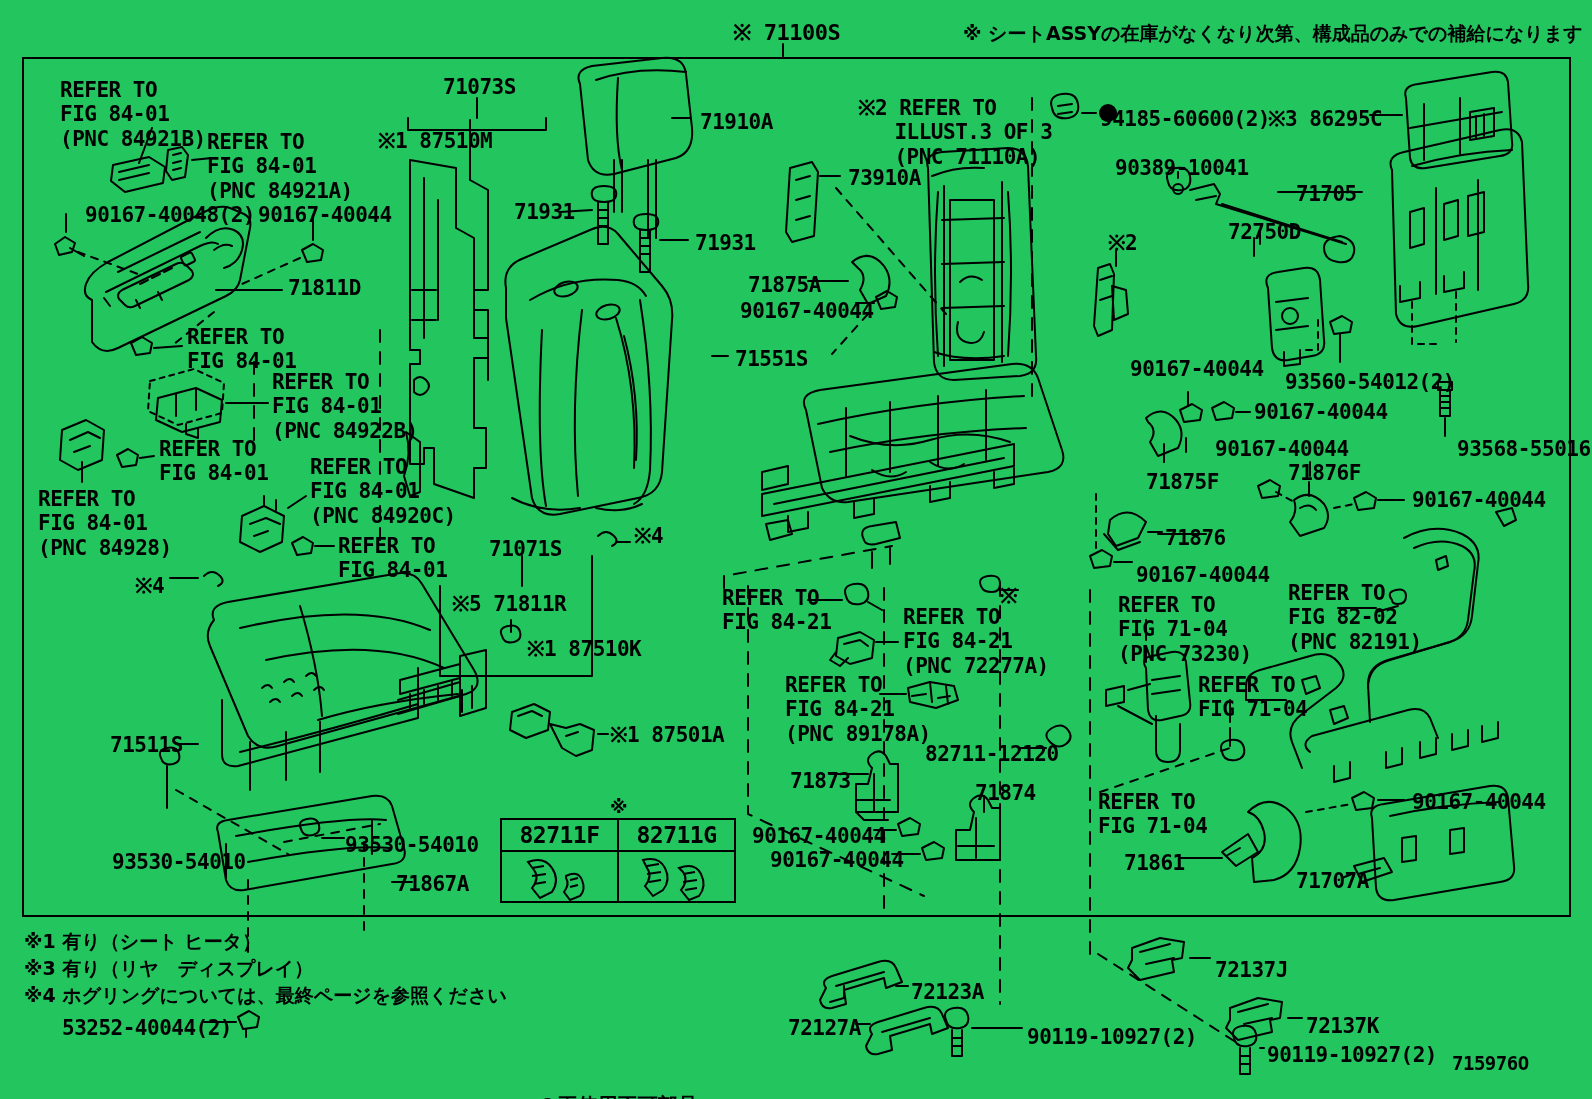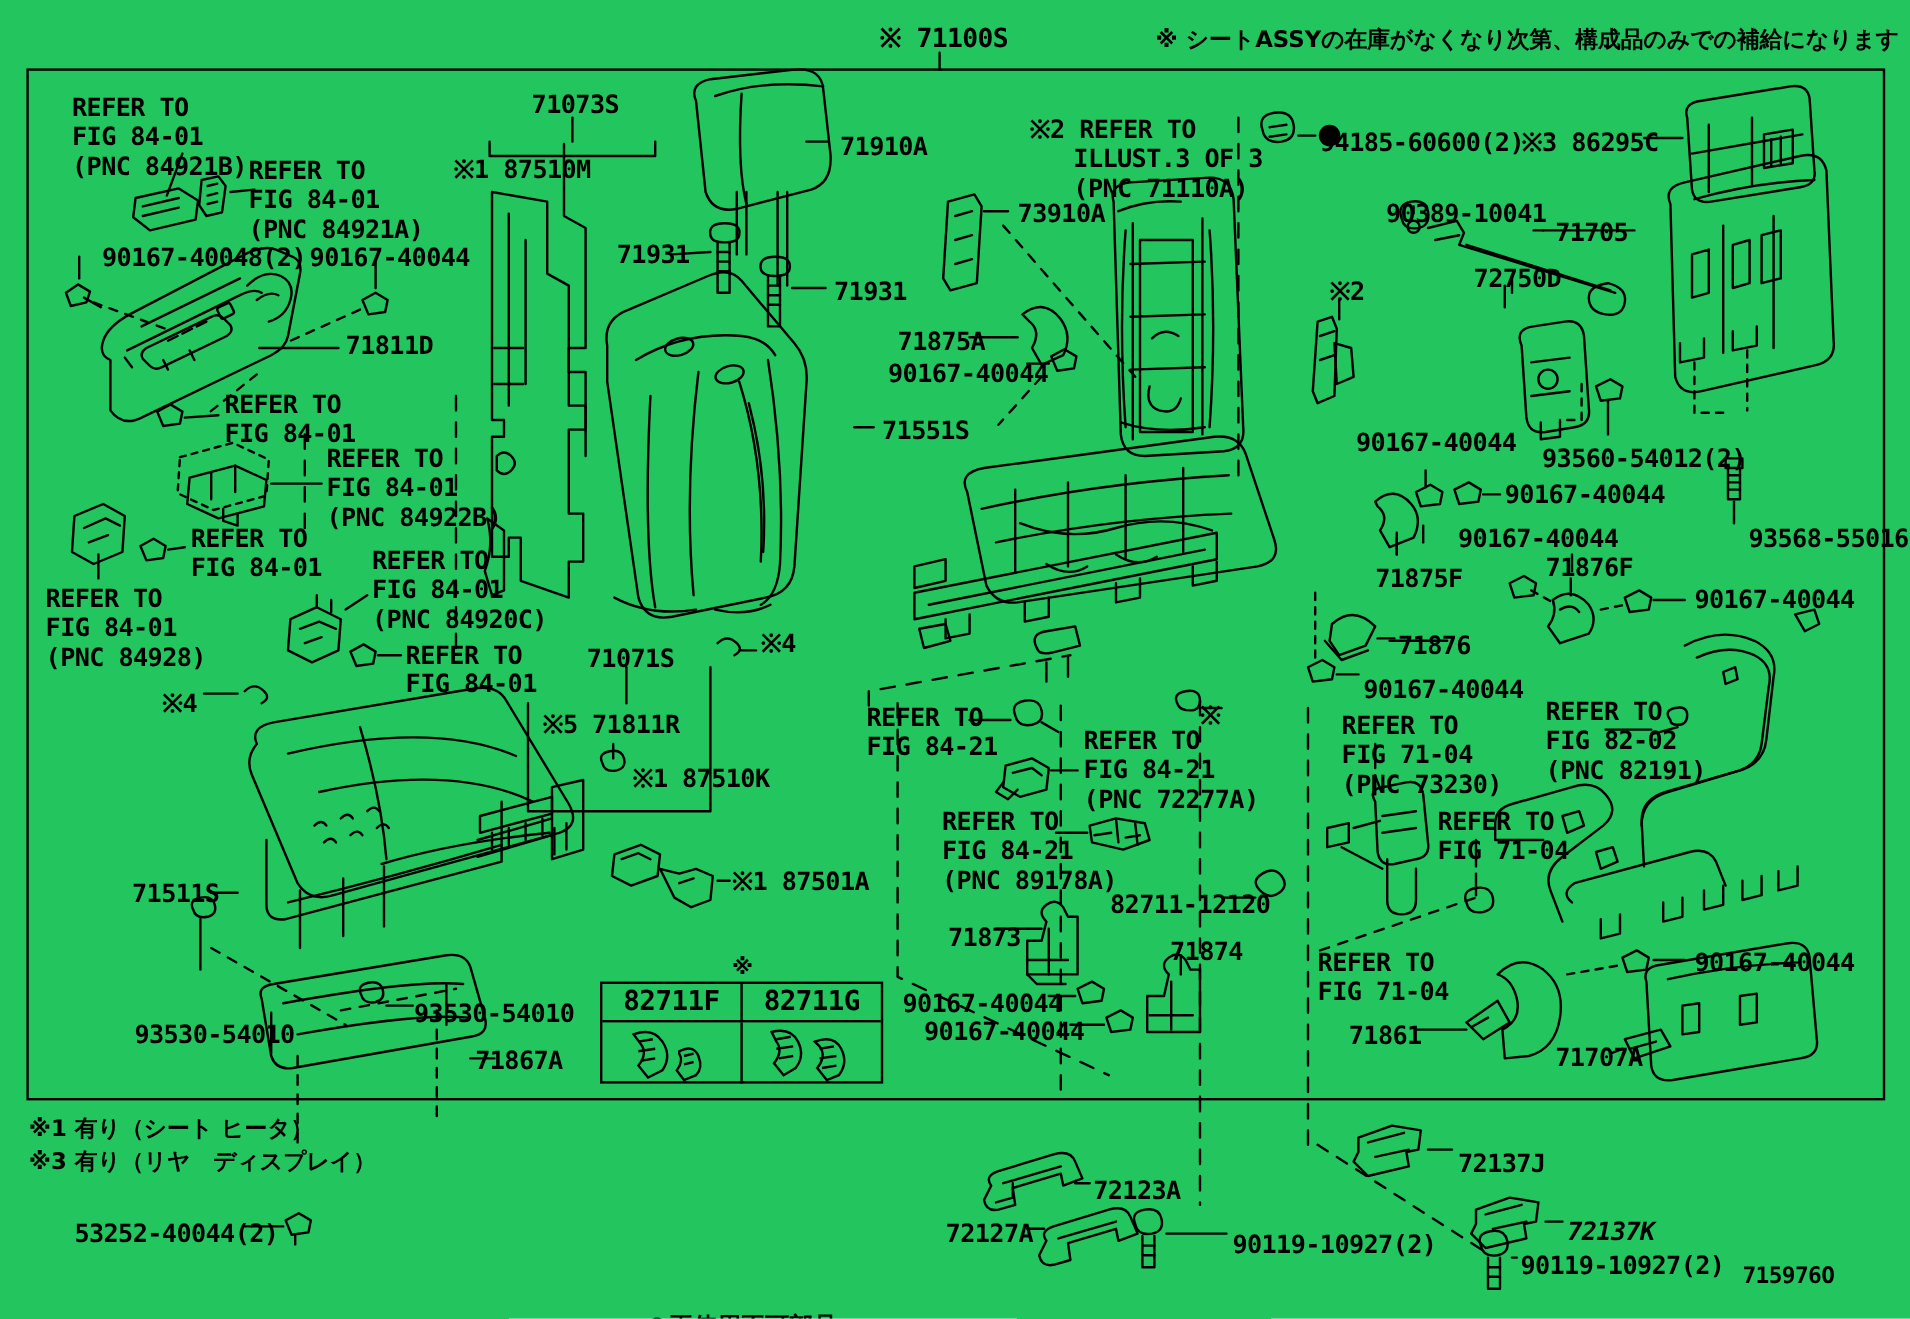--- a/index.html
+++ b/index.html
@@ -629,21 +629,21 @@
       <div class="lbl" style="left: 396px; top: 872px;">71867A</div>
       <div class="lbl" style="left: 62px; top: 1016px;">53252-40044(2)</div>
       <div class="lbl" style="left: 858px; top: 96px;">※2 REFER TO
    ILLUST.3 OF 3
    (PNC 71110A)</div>
       <div class="lbl" style="left: 848px; top: 166px;">73910A</div>
       <div class="lbl" style="left: 748px; top: 273px;">71875A</div>
       <div class="lbl" style="left: 740px; top: 299px;">90167-40044</div>
       <div class="lbl" style="left: 1100px; top: 107px;">94185-60600(2)</div>
       <div class="lbl" style="left: 1268px; top: 107px;">※3 86295C</div>
-      <div class="lbl" style="left: 1115px; top: 166px; margin-left: 40px;">90389-10041</div>
+      <div class="lbl" style="left: 1115px; top: 156px;">90389-10041</div>
       <div class="lbl" style="left: 1296px; top: 182px;">71705</div>
       <div class="lbl" style="left: 1228px; top: 220px;">72750D</div>
       <div class="lbl" style="left: 1108px; top: 231px;">※2</div>
       <div class="lbl" style="left: 1130px; top: 357px;">90167-40044</div>
       <div class="lbl" style="left: 1254px; top: 400px;">90167-40044</div>
       <div class="lbl" style="left: 1285px; top: 370px;">93560-54012(2)</div>
       <div class="lbl" style="left: 1457px; top: 437px;">93568-55016(2)</div>
       <div class="lbl" style="left: 1215px; top: 437px;">90167-40044</div>
       <div class="lbl" style="left: 1146px; top: 470px;">71875F</div>
       <div class="lbl" style="left: 1288px; top: 461px;">71876F</div>
@@ -674,21 +674,21 @@
       <div class="lbl" style="left: 770px; top: 848px;">90167-40044</div>
       <div class="lbl" style="left: 1098px; top: 790px;">REFER TO
 FIG 71-04</div>
       <div class="lbl" style="left: 1124px; top: 851px;">71861</div>
       <div class="lbl" style="left: 1412px; top: 790px;">90167-40044</div>
       <div class="lbl" style="left: 1296px; top: 869px;">71707A</div>
       <div class="lbl" style="left: 911px; top: 980px;">72123A</div>
       <div class="lbl" style="left: 788px; top: 1016px;">72127A</div>
       <div class="lbl" style="left: 1027px; top: 1025px;">90119-10927(2)</div>
       <div class="lbl" style="left: 1215px; top: 958px;">72137J</div>
-      <div class="lbl" style="left: 1306px; top: 1014px; font-style: italic;">72137K</div>
+      <div class="lbl" style="left: 1306px; top: 1014px;">72137K</div>
       <div class="lbl" style="left: 1267px; top: 1043px;">90119-10927(2)</div>
     </div>
 
   <div id="variant-table">
     <div class="vt-mark">※</div>
     <div class="vt-row vt-head">
       <div class="vt-cell left">82711F</div>
       <div class="vt-cell">82711G</div>
     </div>
     <div class="vt-row vt-body">
@@ -707,20 +707,21 @@
           <path d="M48 14 q16 -6 22 6 q6 12 -2 22 l-10 4 l-8 -10 q8 -10 2 -18 z"></path>
           <path d="M52 20 l12 -2 M52 28 l14 -2 M54 36 l12 -2"></path>
         </svg>
       </div>
     </div>
   </div>
 
   <div id="legend">
     <div class="lg-row">※1 有り（シート ヒータ）</div>
     <div class="lg-row">※3 有り（リヤ　ディスプレイ）</div>
+    <div class="lg-row">※4 ホグリングについては、最終ページを参照ください</div>
   </div>
 
   <div id="reuse">
     <div>
       <span class="dot"></span><span>再使用不可部品</span>
     </div>
     
   </div>
 
   <div id="refnum">715976O</div>

